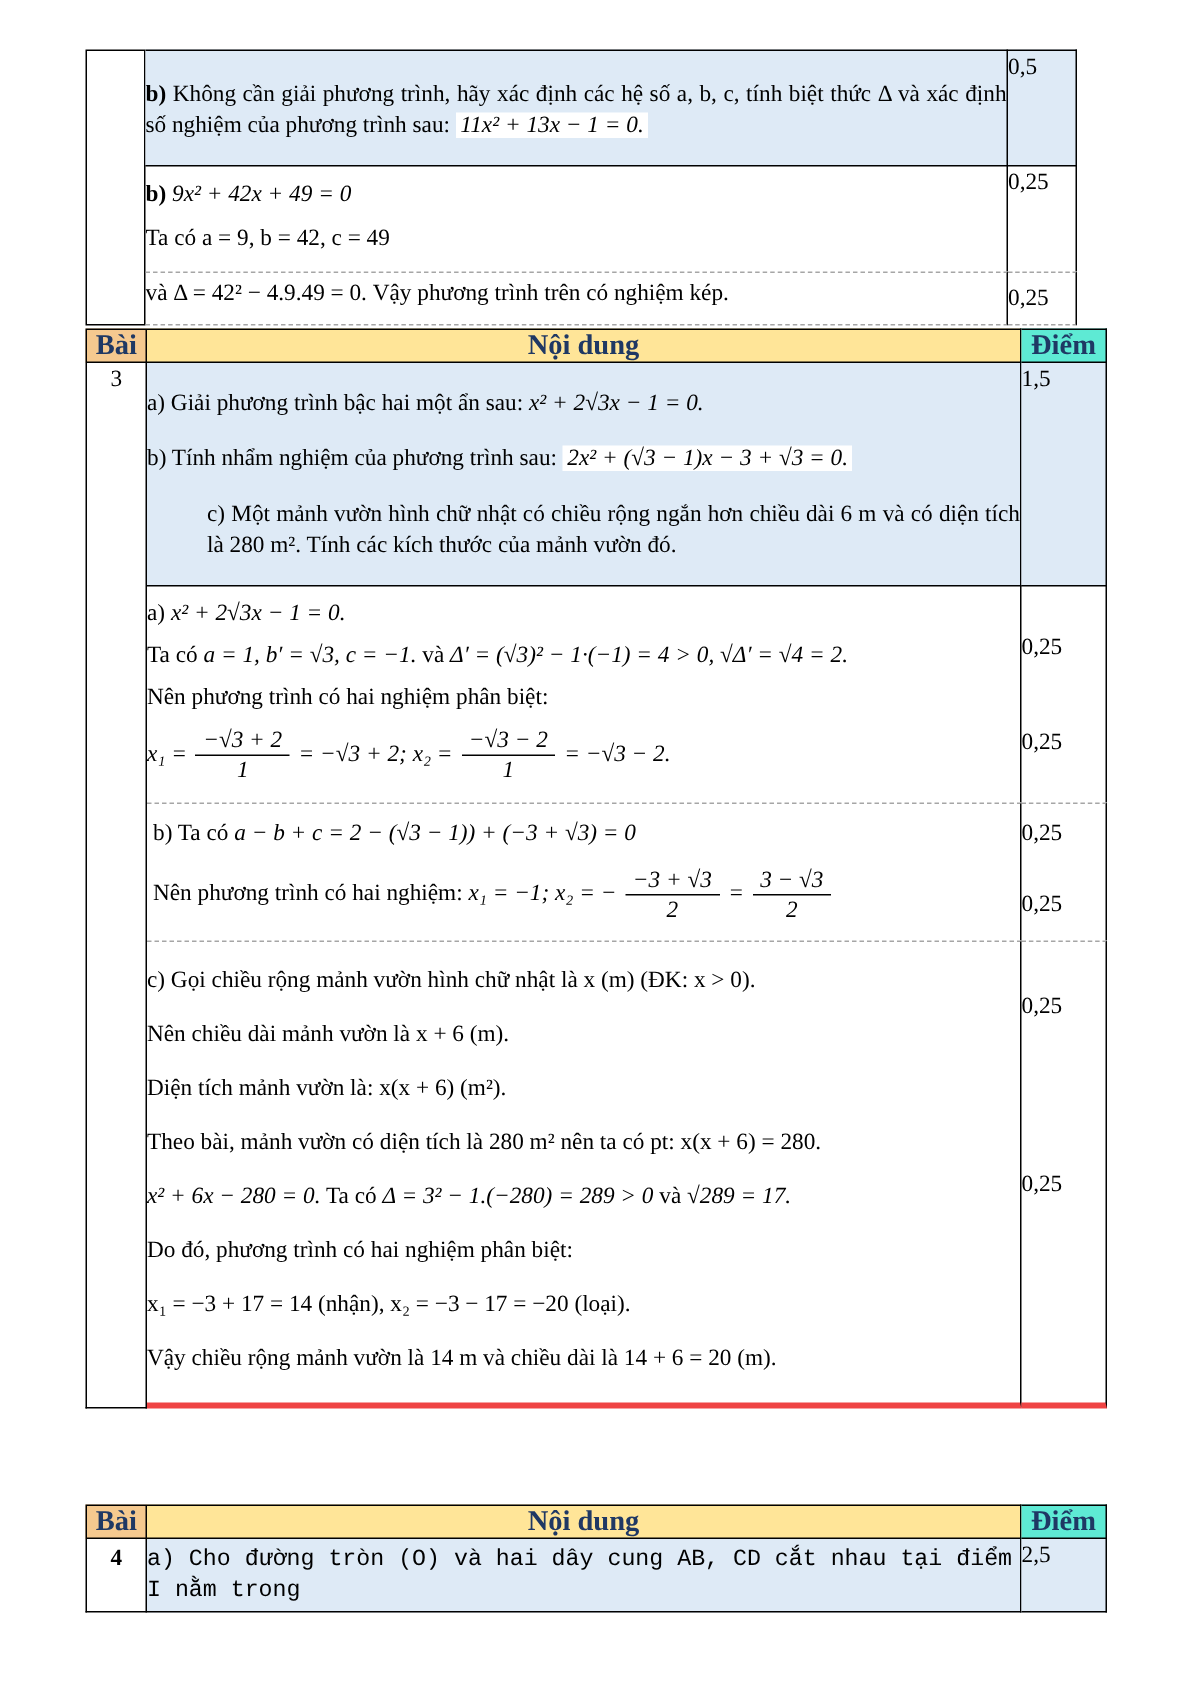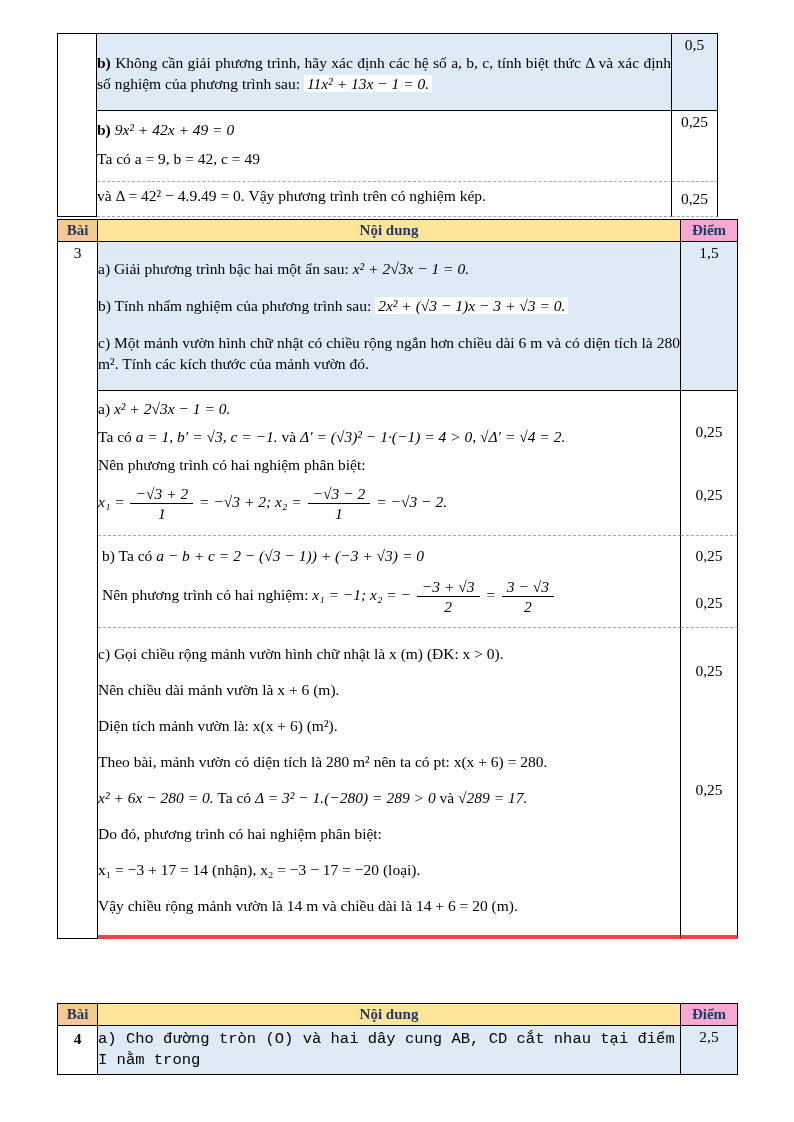--- a/index.html
+++ b/index.html
@@ -4,46 +4,46 @@
 <style>
   html,body{margin:0;padding:0;background:#e9e9e9;}
   .page{position:relative;width:794px;height:1122px;background:#ffffff;overflow:hidden;
         font-family:"Liberation Serif","DejaVu Serif",serif;font-size:15.5px;color:#000;line-height:21px;}
   .tbl{border-spacing:0;table-layout:fixed;position:absolute;}
   .tbl td,.tbl th{vertical-align:top;padding:0;font-weight:normal;overflow:hidden;}
   .blue{background:#DEEAF6;}
   .m{font-style:italic;}
   .hl{background:#ffffff;padding:0 3px;}
   .b{font-weight:bold;}
-  .score{text-align:center;}
+  .score{text-align:left;}
   .mid{vertical-align:middle;}
   .content{padding:4px 8px 0 7px;}
   .content p{margin:8px 0;}
-  .just{text-align:justify;}
+  .just{text-align:justify;padding-left:40px;}
   .center{text-align:left;}
   
   .frac{display:inline-flex;flex-direction:column;align-items:center;vertical-align:middle;line-height:19px;margin:2px 2px;}
   .frac .num{padding:0 5px;border-bottom:1px solid #000;}
   .frac .den{padding:0 5px;}
   
   .t1{left:57px;top:33px;width:661px;}
   .t1 .c-bai{border:1px solid #000;}
   .t1 td{border-right:1px solid #000;}
   .t1 .r1 td{border-top:1px solid #000;height:58px;}
   .t1 .r2 td{border-top:1px solid #000;height:70px;}
   .t1 .r3 td{border-top:1px dashed #A6A6A6;border-bottom:1px dashed #A6A6A6;height:34px;}
   .t1 .r1 .content{padding-top:18px;}
   
   .t2{left:57px;top:219px;width:681px;}
   .t3{left:57px;top:1003px;width:681px;}
   .hrow th{border-top:1px solid #000;border-right:1px solid #000;border-bottom:1px solid #000;
-           height:20px;vertical-align:middle;font-weight:bold;color:#1F3864;font-size:15px;}
+           height:20px;vertical-align:middle;font-weight:bold;color:#1F3864;font-size:19px;}
   .hrow th:first-child{border-left:1px solid #000;background:#F5C98F;}
   .hrow .h-nd{background:#FFE598;}
-  .hrow .h-d{background:#f9a8d4;}
+  .hrow .h-d{background:#5eead4;}
   .c-bai3{border-left:1px solid #000;border-right:1px solid #000;border-bottom:1px solid #000;
           text-align:center;font-weight:bold;padding-top:4px;}
   .t2 td{border-right:1px solid #000;}
   .t3 td{border-right:1px solid #000;}
   .rq td{height:110px;}
   .rq .content p{margin:16px 0;line-height:21px;}
   .ra td{border-top:1px solid #000;height:144px;}
   .rb td{border-top:1px dashed #A6A6A6;height:87px;}
   .rc td{border-top:1px dashed #A6A6A6;border-bottom:4px solid #ef4444;height:307px;}
   .ra .content p{margin:7px 0;}

